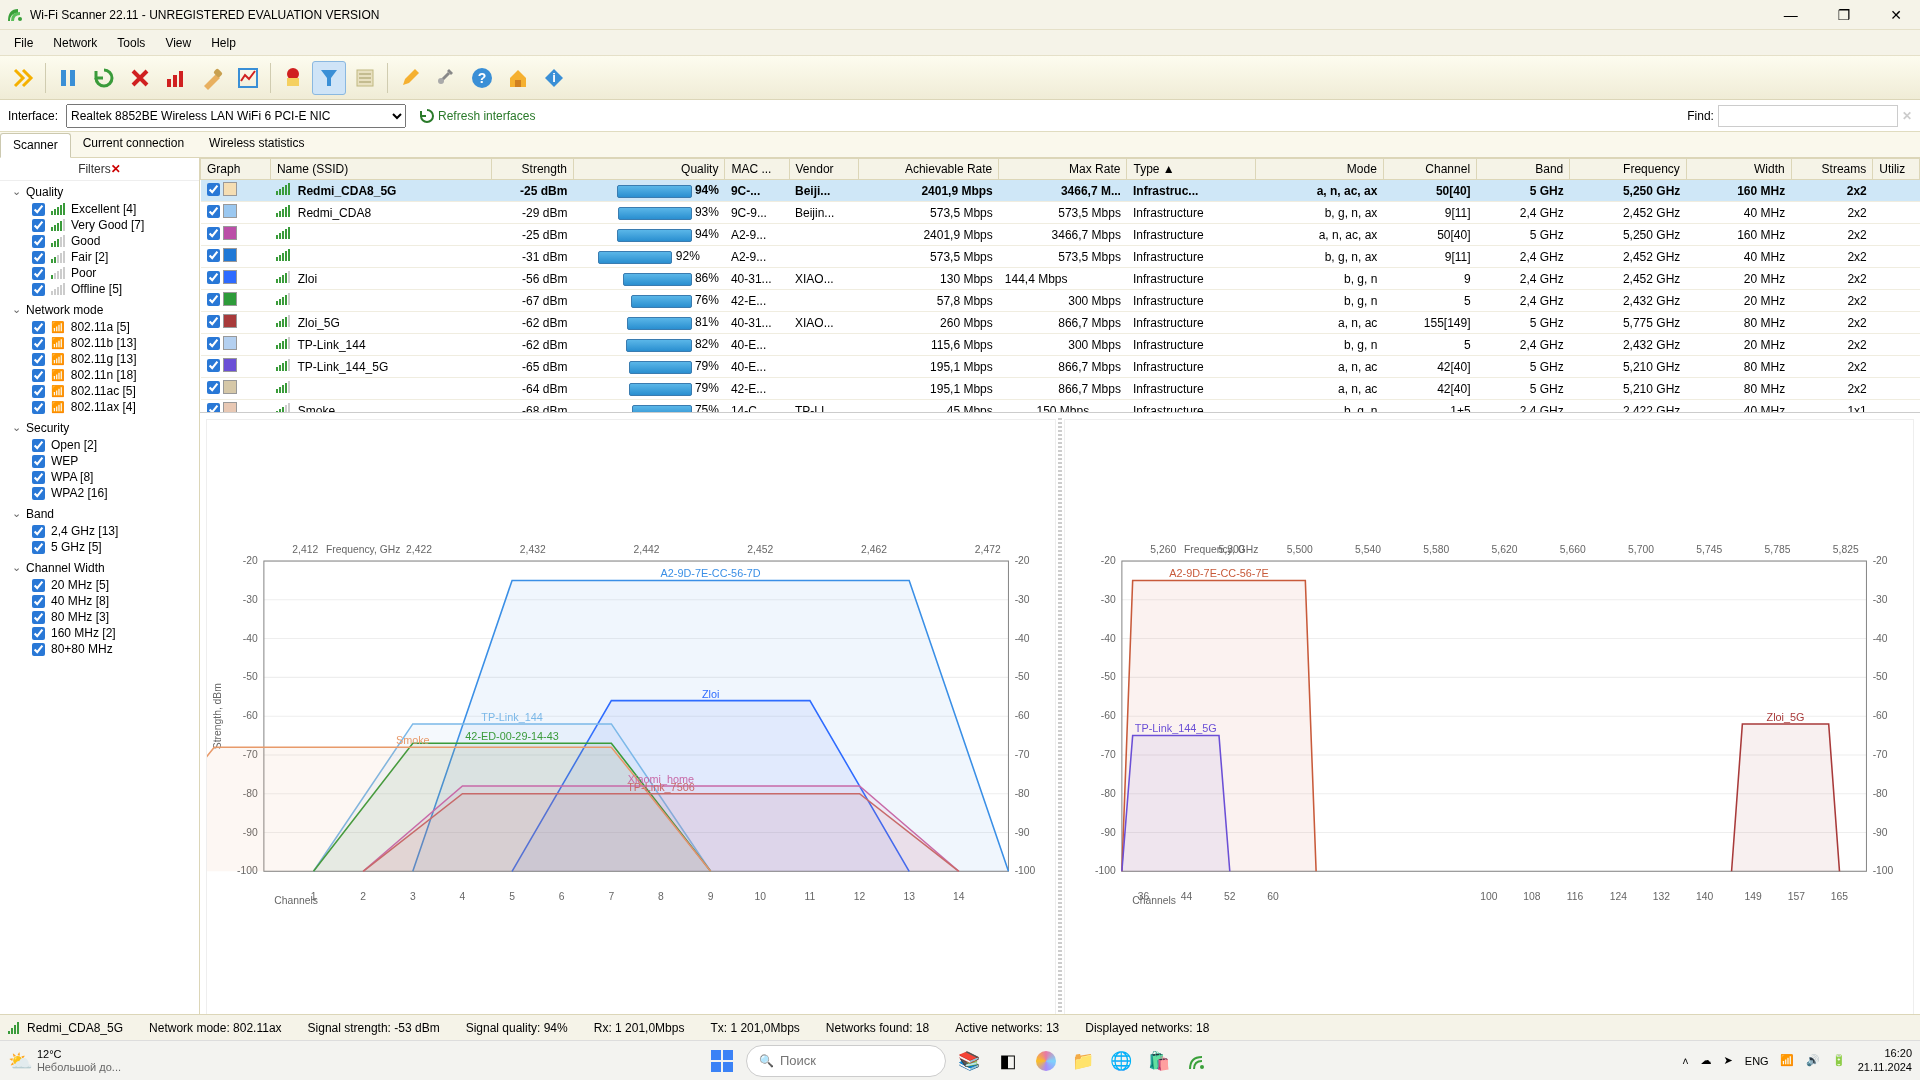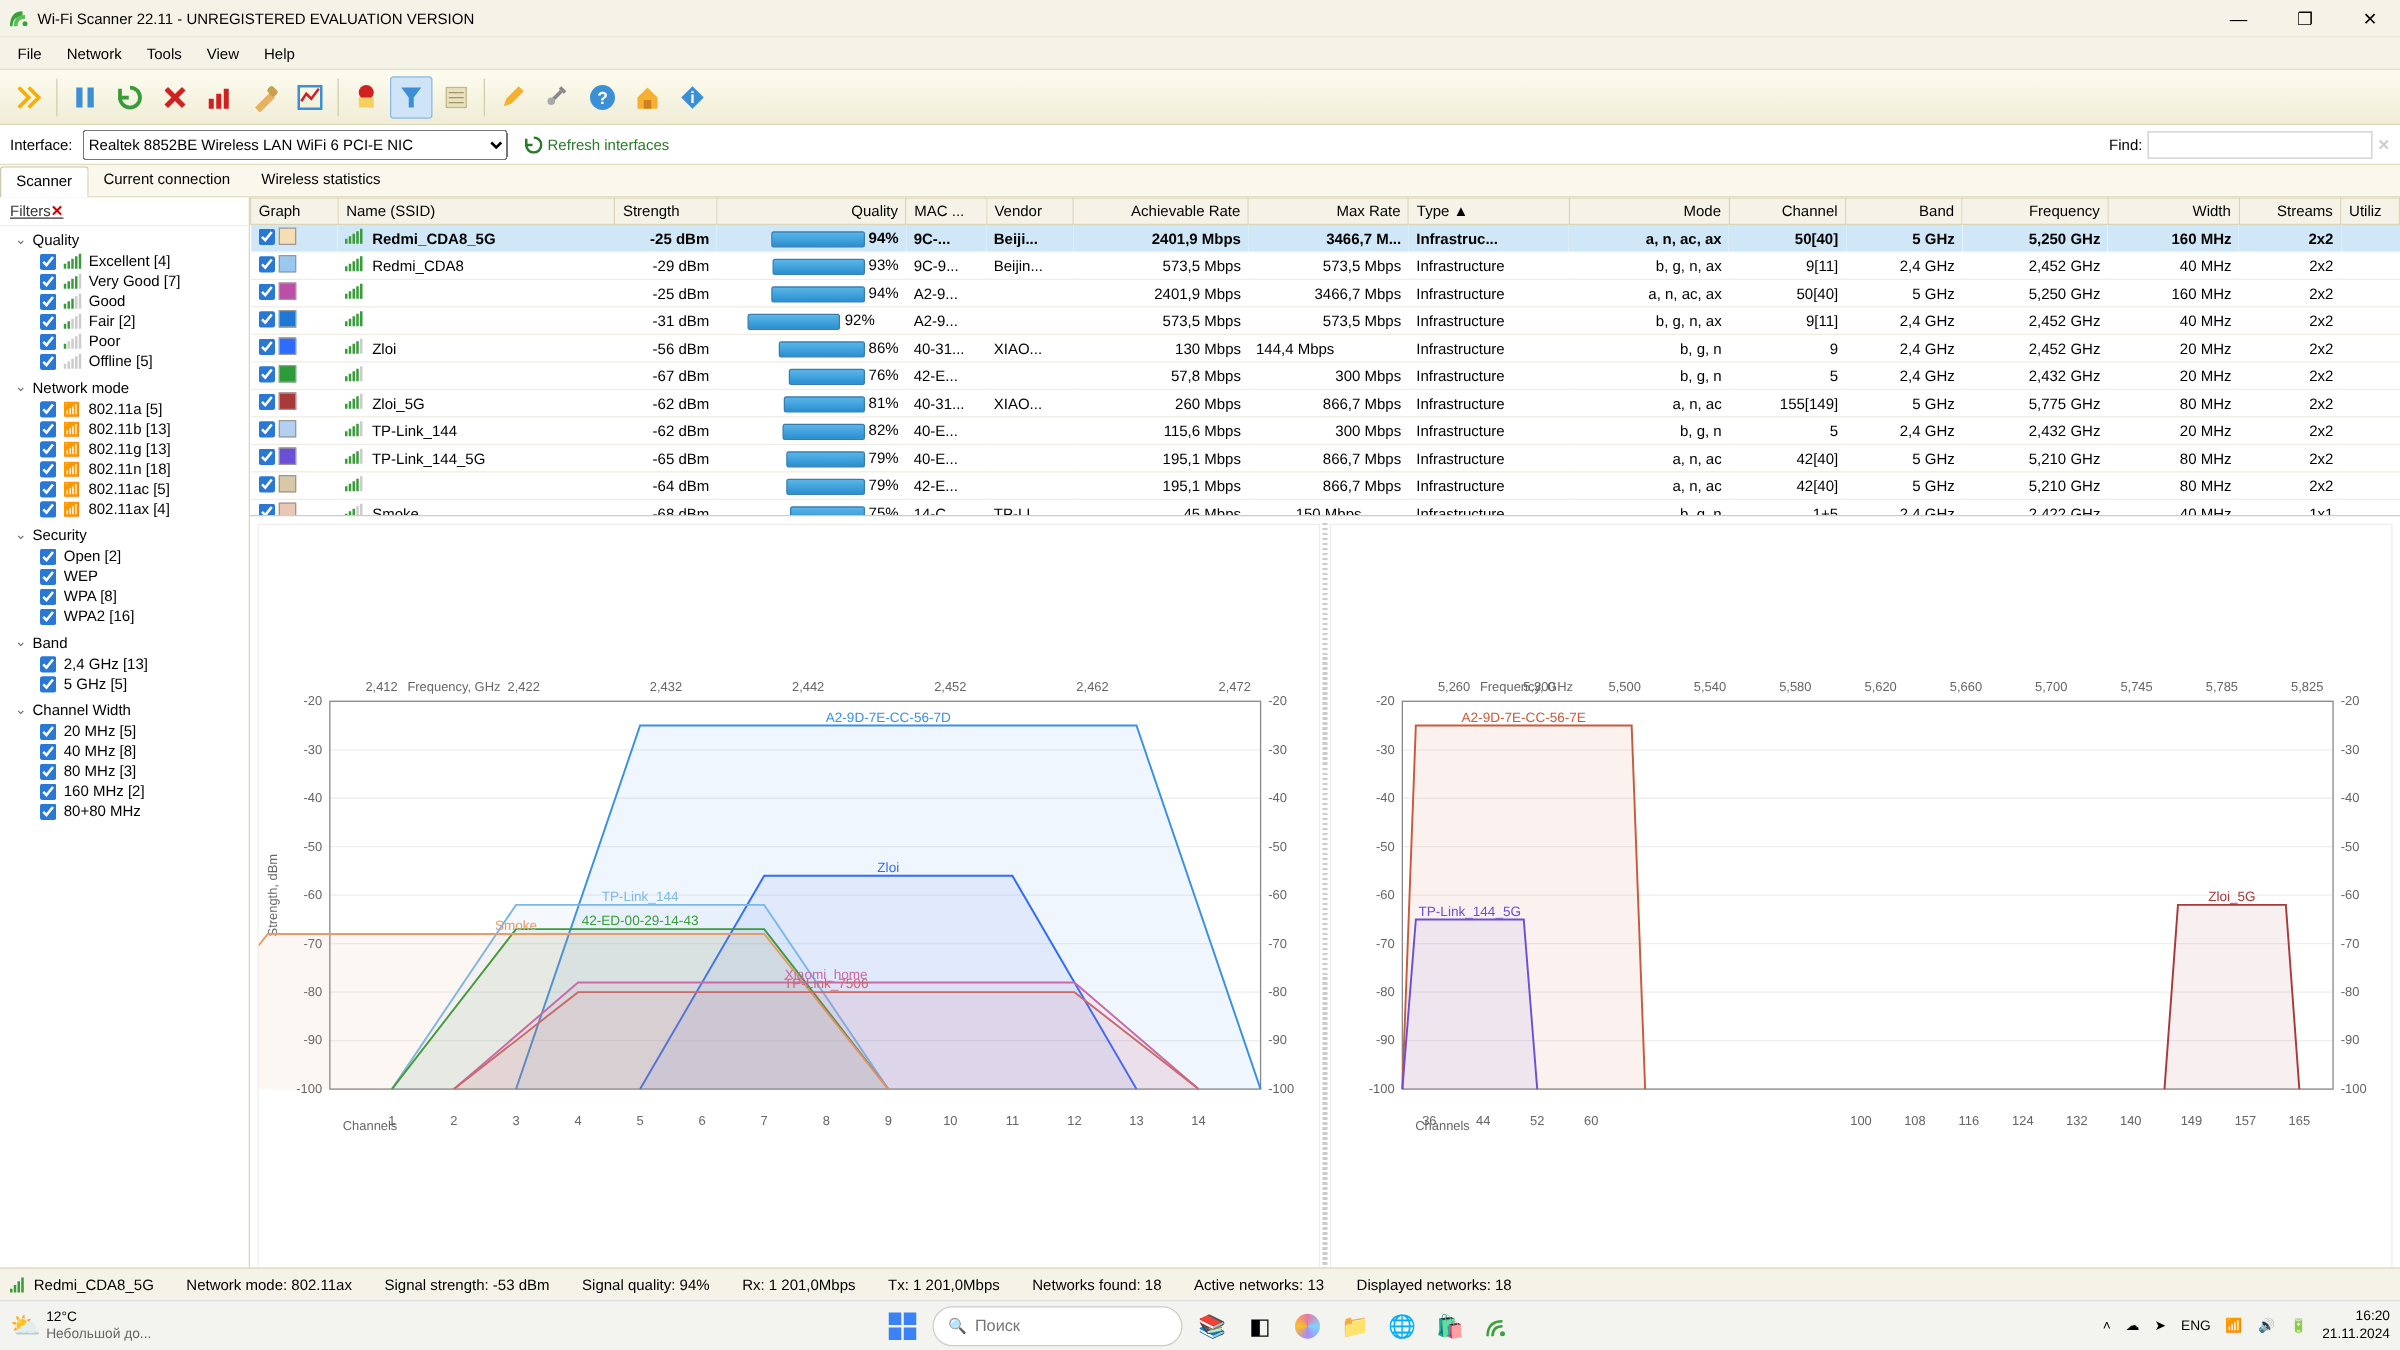--- a/index.html
+++ b/index.html
@@ -31,21 +31,21 @@
 
 .main-tabs { height: 26px; background:#faf8ec; display:flex; border-bottom:1px solid #dcd6b8; font-size:12px;}
 .main-tabs span { padding: 4px 12px; cursor:pointer; border-right:1px solid transparent;}
 .main-tabs span.active { background:#fff; border:1px solid #ccc9b0; border-bottom:1px solid #fff; position:relative; top:1px; border-radius:3px 3px 0 0;}
 
 
 .mainpane { position:absolute; top:158px; left:0; right:0; bottom:40px; display:flex; }
 
 
 .filters { width: 200px; background:#fff; border-right:1px solid #dcd6b8; overflow-y:auto; display:flex; flex-direction:column;}
-.filters-head { display:flex; justify-content:flex-start; padding:4px 8px; font-weight:normal; color:#333; border-bottom:1px solid #eee;text-decoration:underline;}
+.filters-head { display:flex; justify-content:center; padding:4px 8px; font-weight:normal; color:#333; border-bottom:1px solid #eee;}
 .filters-head .x { color:#c00; cursor:pointer; font-weight:bold;}
 .fgroup { padding:2px 4px; }
 .fhead { display:flex; align-items:center; gap:4px; padding:2px 8px; cursor:pointer; }
 .fhead::before { content:"⌄"; font-size:11px; color:#666; width:10px; display:inline-block; transform:translateY(-1px);}
 .fitem { display:flex; align-items:center; gap:6px; padding:1px 4px 1px 28px; cursor:pointer; }
 .fitem input { accent-color:#2978d6; }
 .sig-icon { display:inline-flex; gap:1px; align-items:flex-end; height:12px;}
 .sig-icon i { width:2px; background:#3a9b3a; display:inline-block;}
 .sig-icon.gray i { background:#bbb;}
 .mode-icon { color:#3a84d6; font-size:11px;}
@@ -426,21 +426,21 @@
             <col style="width:80px">
           <col style="width:100px">
             <col style="width:90px">
             <col style="width:70px">
             <col style="width:40px">
         </colgroup>
         <thead>
             <tr id="grid-head">
               <th>Graph</th>
               <th>Name (SSID)</th>
-              <th style="text-align: left;">Strength</th>
+              <th style="text-align: right;">Strength</th>
               <th style="text-align: right;">Quality</th>
               <th>MAC ...</th>
               <th>Vendor</th>
               <th style="text-align: right;">Achievable Rate</th>
               <th style="text-align: right;">Max Rate</th>
               <th>Type  ▲</th>
               <th style="text-align: right;">Mode</th>
               <th style="text-align: right;">Channel</th>
               <th style="text-align: right;">Band</th>
               <th style="text-align: right;">Frequency</th>

